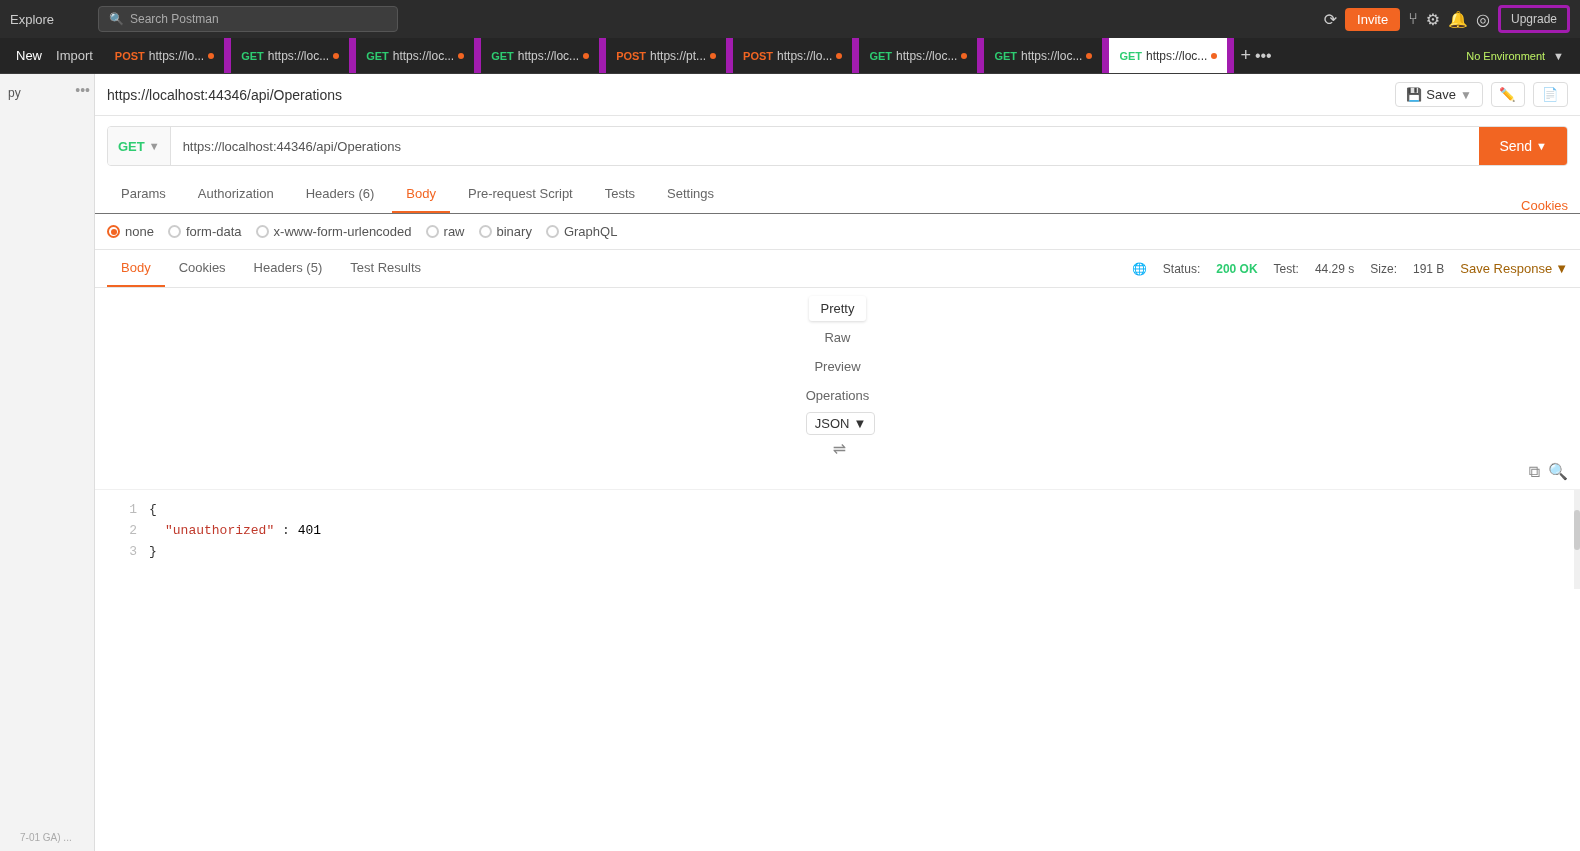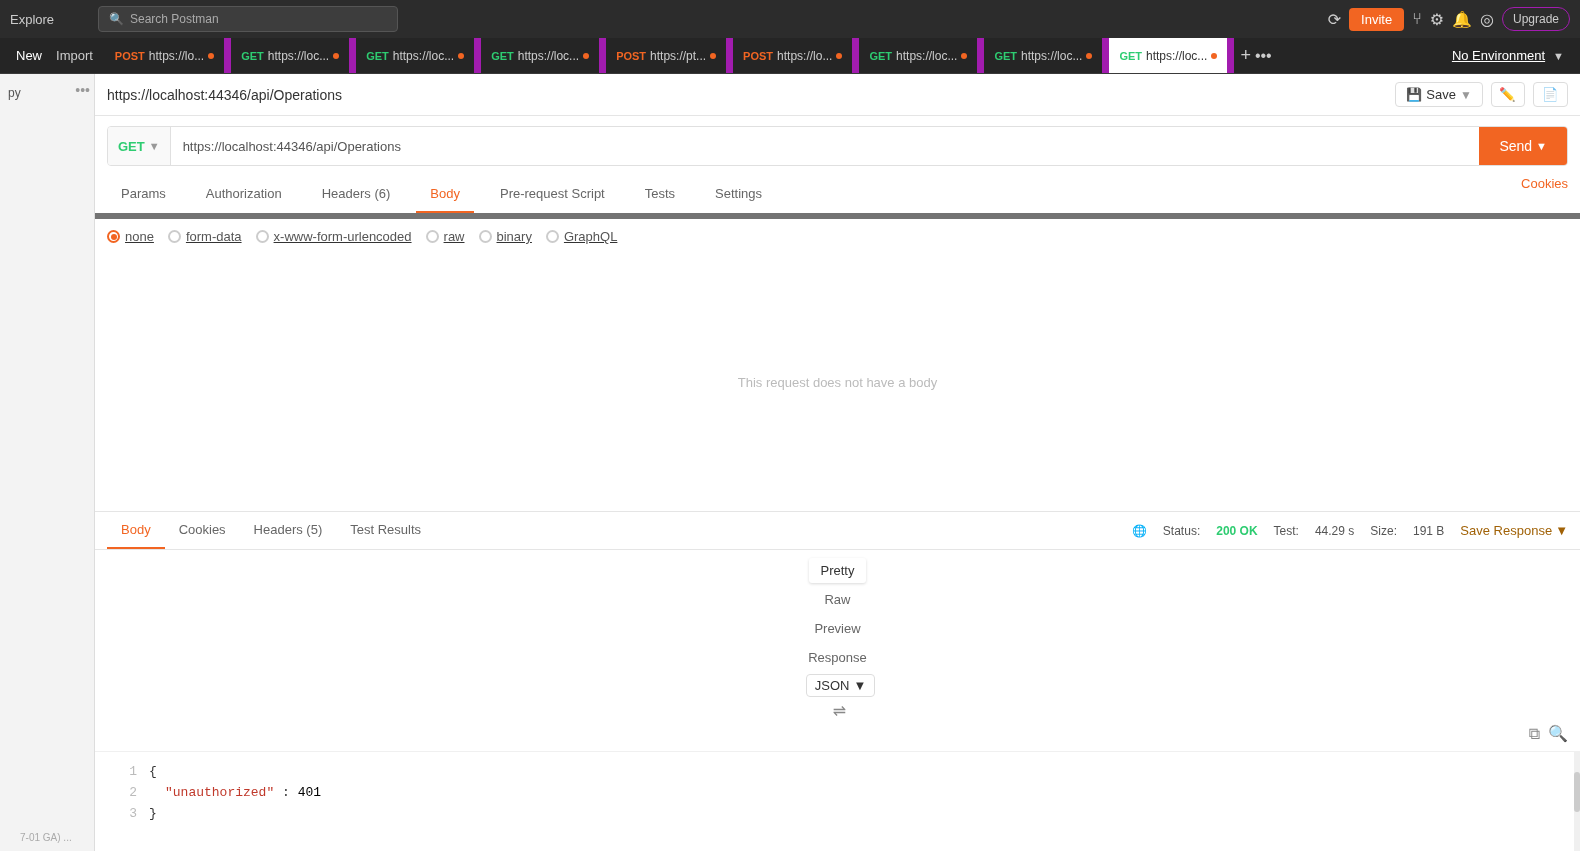--- a/index.html
+++ b/index.html
@@ -15,21 +15,21 @@
       flex: 1; max-width: 300px; background: #3d3d3d; border: 1px solid #555; border-radius: 4px;
       display: flex; align-items: center; padding: 0 10px; height: 26px; gap: 6px;
     }
     .search-bar span { color: #aaa; font-size: 12px; }
     .top-bar-right { display: flex; align-items: center; gap: 8px; margin-left: auto; }
     .invite-btn {
       background: #f26522; color: #fff; border: none; border-radius: 4px; padding: 4px 12px; font-size: 13px; cursor: pointer;
     }
     .icon-btn { color: #ccc; background: none; border: none; cursor: pointer; font-size: 16px; }
     .upgrade-btn {
-      background: transparent; color: #ccc; border: 1px solid #a21caf; border-radius: 12px; padding: 4px 10px; font-size: 12px; cursor: pointer;
+      background: transparent; color: #ccc; border: 3px solid #a21caf; border-radius: 4px; padding: 4px 10px; font-size: 12px; cursor: pointer;
     }
 
     
     .tab-bar {
       display: flex; align-items: center; background: #252525; height: 36px; padding: 0 4px; overflow-x: hidden; border-bottom: 1px solid #3a3a3a;
     }
     .new-import { display: flex; align-items: center; gap: 2px; padding: 0 6px; }
     .new-btn { color: #fff; background: none; border: none; cursor: pointer; font-size: 13px; padding: 4px 6px; }
     .import-btn { color: #ccc; background: none; border: none; cursor: pointer; font-size: 13px; padding: 4px 6px; }
     .tab {
@@ -75,27 +75,27 @@
       display: flex; align-items: center; gap: 4px; padding: 0 10px; height: 38px; border-right: 1px solid #e0e0e0; cursor: pointer; background: #f9f9f9; color: #2ecc71; font-weight: bold; font-size: 13px;
     }
     .method-chevron { color: #999; font-size: 11px; }
     .url-input { flex: 1; border: none; outline: none; padding: 0 12px; font-size: 13px; color: #555; background: #fff; height: 38px; }
     .send-btn {
       background: #f26522; color: #fff; border: none; padding: 0 20px; height: 38px; cursor: pointer; font-size: 14px; font-weight: 500; display: flex; align-items: center; gap: 4px;
     }
     .send-chevron { font-size: 11px; }
 
     
-    .req-tabs { display: flex; align-items: flex-start; padding: 0 12px; border-bottom: 6px solid #737373; gap: 12px; }
+    .req-tabs { display: flex; align-items: flex-end; padding: 0 12px; border-bottom: 1px solid #737373; gap: 4px; }
     .req-tab { padding: 10px 14px; cursor: pointer; color: #666; font-size: 13px; border-bottom: 2px solid transparent; }
     .req-tab.active { color: #f26522; border-bottom: 2px solid #f26522; }
     .cookies-link { margin-left: auto; color: #f26522; font-size: 13px; cursor: pointer; }
 
     
-    .body-options { display: flex; align-items: center; padding: 10px 12px; gap: 14px; text-decoration: underline; }
+    .body-options { display: flex; align-items: center; padding: 10px 12px; gap: 14px; }
     .radio-option { display: flex; align-items: center; gap: 5px; cursor: pointer; color: #555; font-size: 13px; }
     .radio-circle { width: 13px; height: 13px; border-radius: 50%; border: 2px solid #ccc; display: flex; align-items: center; justify-content: center; }
     .radio-circle.selected { border-color: #f26522; }
     .radio-inner { width: 6px; height: 6px; border-radius: 50%; background: #f26522; }
 
     
     .body-content { flex: 1; display: flex; align-items: center; justify-content: center; color: #aaa; font-size: 13px; }
     .no-body-msg { color: #bbb; }
 
     
@@ -206,21 +206,21 @@
     <span>https://loc...</span>
     <span class="tab-dot dot-orange"></span>
   </div>
 
   <div class="tab-actions">
     <button class="tab-add">+</button>
     <button class="tab-more">•••</button>
   </div>
 
   <div style="margin-left: auto; display: flex; align-items: center; gap: 8px; padding-right: 12px;">
-    <span style="color:#ffffff; font-size:13px;text-decoration:underline;">No Environment</span>
+    <span style="color:#bef264; font-size:11px;">No Environment</span>
     <span style="color:#ccc; font-size:11px;">▼</span>
   </div>
 </div>
 
 <div class="main-layout">
 
   <div class="sidebar">
     <span class="sidebar-dots">•••</span>
     <span class="sidebar-item-text">py</span>
     <div class="sidebar-version">7-01 GA) ...</div>
@@ -286,23 +286,20 @@
       <label class="radio-option">
         <div class="radio-circle"></div>
         <span>binary</span>
       </label>
       <label class="radio-option">
         <div class="radio-circle"></div>
         <span>GraphQL</span>
       </label>
     </div>
 
-    <div class="body-content">
-      <span class="no-body-msg">This request does not have a body</span>
-    </div>
 
     <div class="response-pane">
 
       <div class="resp-header">
         <div class="resp-tab active">Body</div>
         <div class="resp-tab">Cookies</div>
         <div class="resp-tab">Headers (5)</div>
         <div class="resp-tab">Test Results</div>
         <div class="resp-status">
           <span style="color:#e67e22;">🌐</span>
@@ -316,21 +313,21 @@
             <span>Save Response</span>
             <span>▼</span>
           </div>
         </div>
       </div>
 
       <div class="resp-format-bar">
         <div class="format-tab active">Pretty</div>
         <div class="format-tab">Raw</div>
         <div class="format-tab">Preview</div>
-        <div class="format-tab">Response</div>
+        <div class="format-tab">Operations</div>
         <div class="json-select">
           <span>JSON</span>
           <span>▼</span>
         </div>
         <button style="background:none;border:none;cursor:pointer;color:#888;font-size:16px;margin-left:4px;">⇌</button>
         <div class="resp-format-right">
           <button class="copy-btn">⧉</button>
           <button class="search-resp-btn">🔍</button>
         </div>
       </div>

